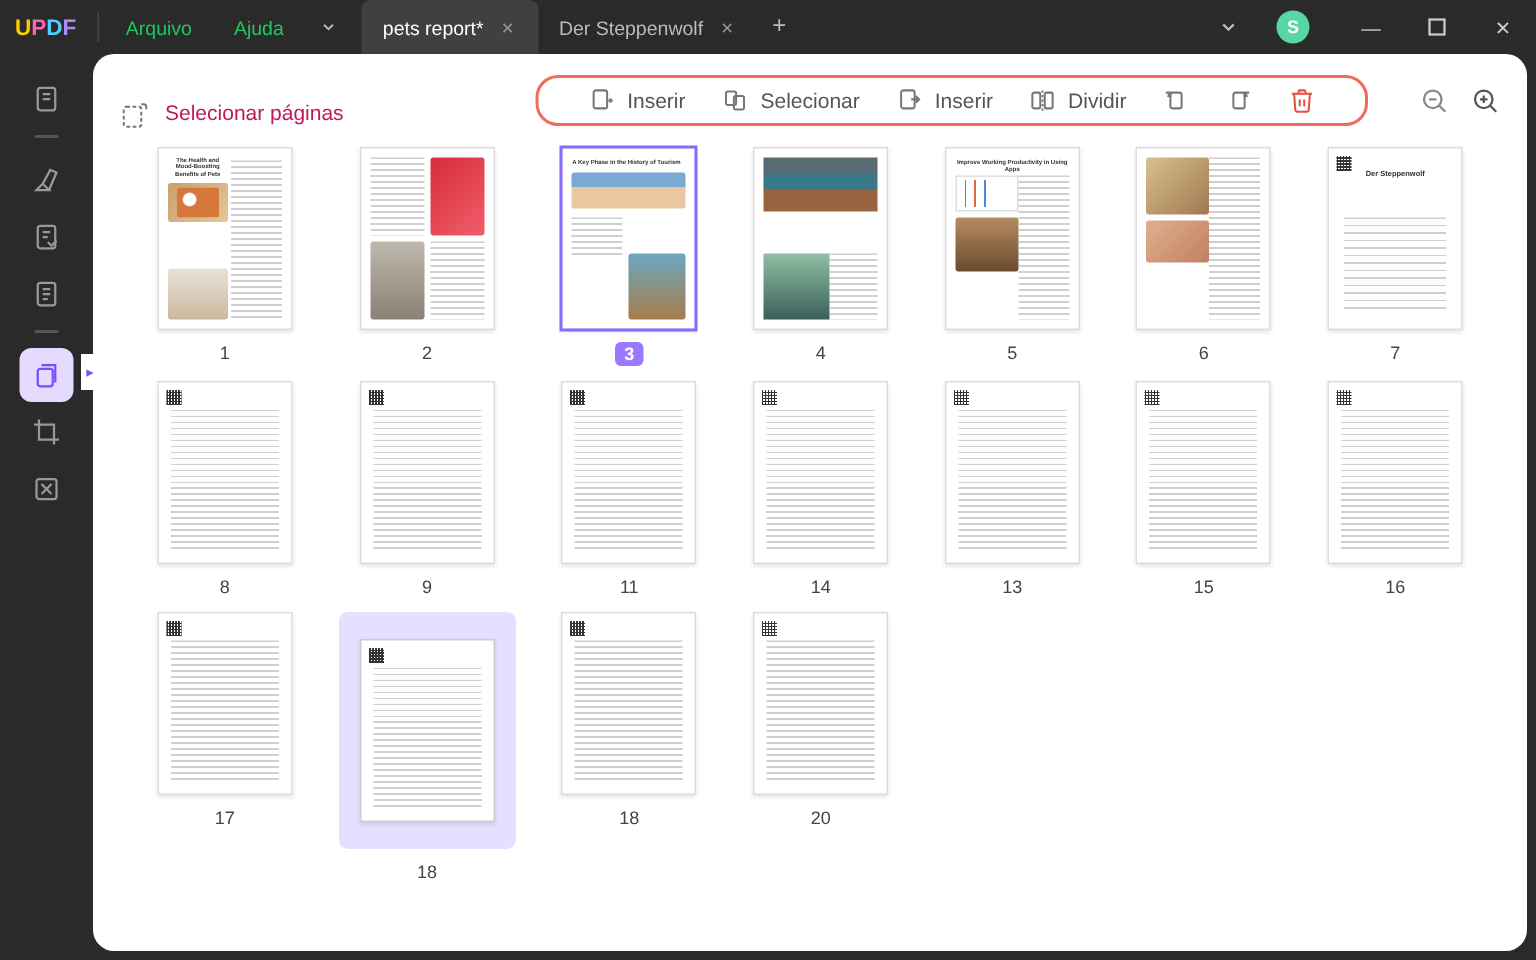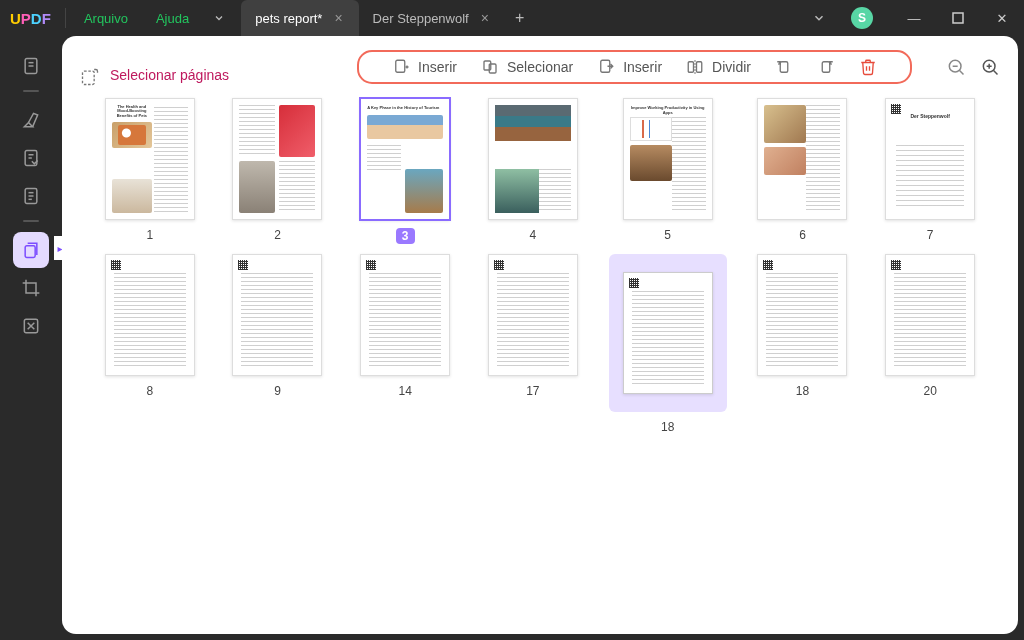--- a/index.html
+++ b/index.html
@@ -388,23 +388,51 @@
               <div class="t-qr"></div>
               <div class="t-lines"></div>
             </div>
             <div class="page-num">9</div>
           </div>
         <div class="thumb-cell">
             <div class="thumb">
               <div class="t-qr"></div>
               <div class="t-lines"></div>
             </div>
+            <div class="page-num">11</div>
+          </div>
+        <div class="thumb-cell">
+            <div class="thumb">
+              <div class="t-qr"></div>
+              <div class="t-lines"></div>
+            </div>
             <div class="page-num">14</div>
           </div>
-
+        <div class="thumb-cell">
+            <div class="thumb">
+              <div class="t-qr"></div>
+              <div class="t-lines"></div>
+            </div>
+            <div class="page-num">13</div>
+          </div>
+
+        <div class="thumb-cell">
+            <div class="thumb">
+              <div class="t-qr"></div>
+              <div class="t-lines"></div>
+            </div>
+            <div class="page-num">15</div>
+          </div>
+        <div class="thumb-cell">
+            <div class="thumb">
+              <div class="t-qr"></div>
+              <div class="t-lines"></div>
+            </div>
+            <div class="page-num">16</div>
+          </div>
         <div class="thumb-cell">
             <div class="thumb">
               <div class="t-qr"></div>
               <div class="t-lines"></div>
             </div>
             <div class="page-num">17</div>
           </div>
         <div class="thumb-cell">
           <div class="thumb-hover thumb-lg-wrap">
               <div class="thumb">

